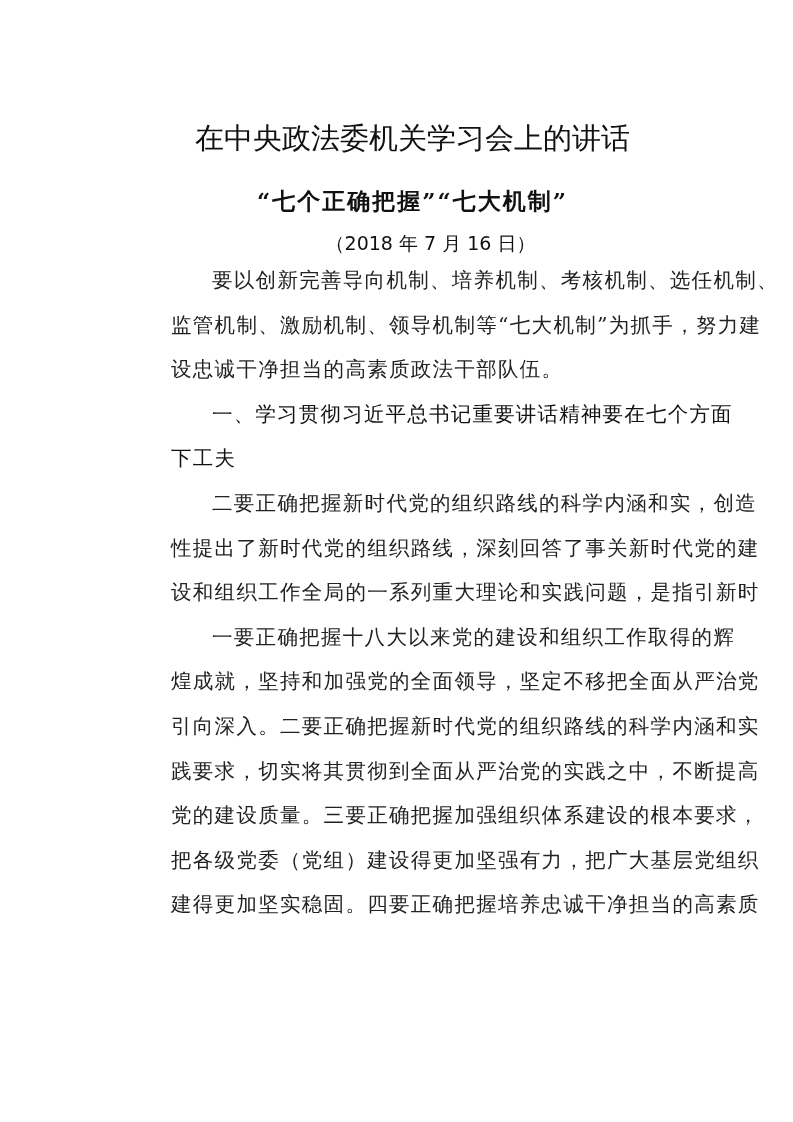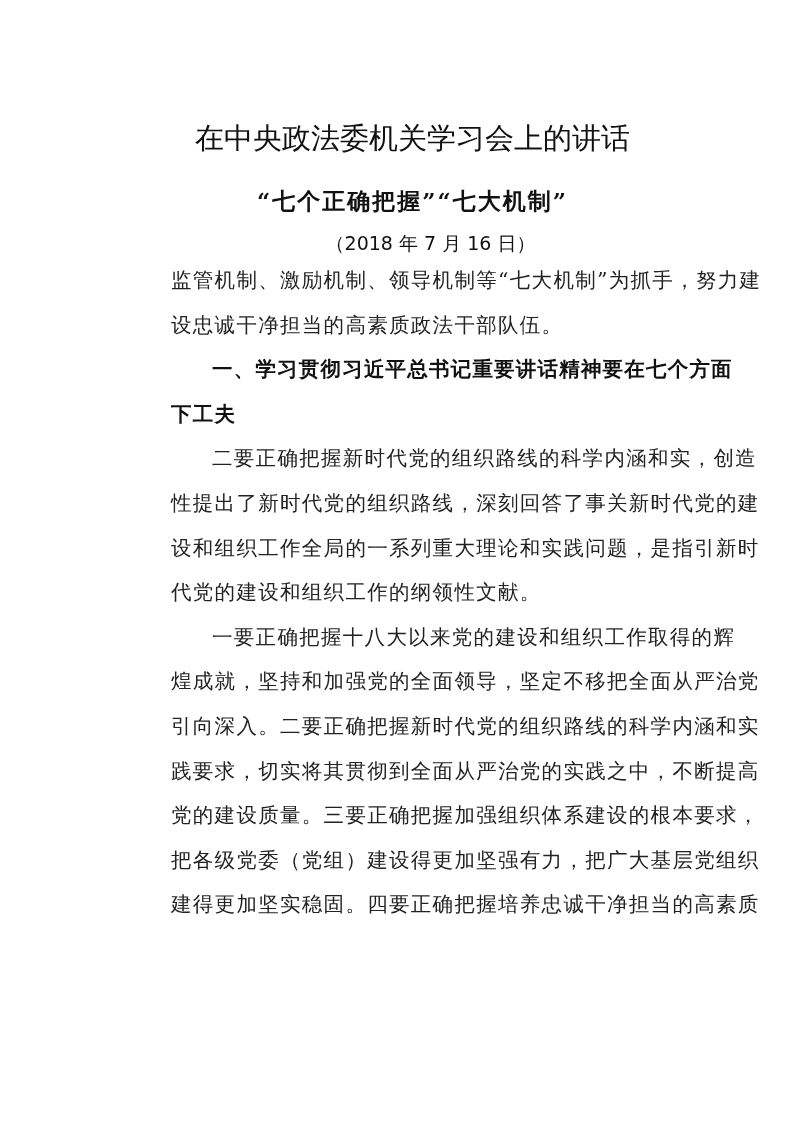--- a/index.html
+++ b/index.html
@@ -28,48 +28,48 @@
     .body {
       position: absolute; left: 114px; width: 570px; top: 258px;
       font-family: "DejaVu Serif", serif;
       font-size: 20.5px; line-height: 44.6px; color: #222;
       text-align: justify; text-justify: inter-character;
       letter-spacing: 1.3px;
     }
     .body p { margin: 0; text-indent: 2em; }
     .body p.heading {
       font-family: "DejaVu Sans", sans-serif;
-      font-weight: bold; color: #111; letter-spacing: 1.2px;
+      font-weight: normal; color: #111; letter-spacing: 1.2px;
     }
     .line { display: block; white-space: nowrap; text-align-last: justify; }
     .line.last { text-align-last: left; }
     .indent { padding-left: 2em; }
   </style>
 </head>
 <body>
 
 <div class="page">
   <div class="title">在中央政法委机关学习会上的讲话</div>
   <div class="subtitle">“七个正确把握”“七大机制”</div>
   <div class="date">（2018 年 7 月 16 日）</div>
 
   <div class="body">
     <p>
+      <span class="line indent">要以创新完善导向机制、培养机制、考核机制、选任机制、</span>
       <span class="line">监管机制、激励机制、领导机制等“七大机制”为抓手，努力建</span>
       <span class="line last">设忠诚干净担当的高素质政法干部队伍。</span>
     </p>
     <p class="heading">
       <span class="line indent">一、学习贯彻习近平总书记重要讲话精神要在七个方面</span>
       <span class="line last">下工夫</span>
     </p>
     <p>
       <span class="line indent">二要正确把握新时代党的组织路线的科学内涵和实，创造</span>
       <span class="line">性提出了新时代党的组织路线，深刻回答了事关新时代党的建</span>
       <span class="line">设和组织工作全局的一系列重大理论和实践问题，是指引新时</span>
-      <span class="line last">代党的建设和组织工作的纲领性文献。</span>
     </p>
     <p>
       <span class="line indent">一要正确把握十八大以来党的建设和组织工作取得的辉</span>
       <span class="line">煌成就，坚持和加强党的全面领导，坚定不移把全面从严治党</span>
       <span class="line">引向深入。二要正确把握新时代党的组织路线的科学内涵和实</span>
       <span class="line">践要求，切实将其贯彻到全面从严治党的实践之中，不断提高</span>
       <span class="line">党的建设质量。三要正确把握加强组织体系建设的根本要求，</span>
       <span class="line">把各级党委（党组）建设得更加坚强有力，把广大基层党组织</span>
       <span class="line">建得更加坚实稳固。四要正确把握培养忠诚干净担当的高素质</span>
     </p>

